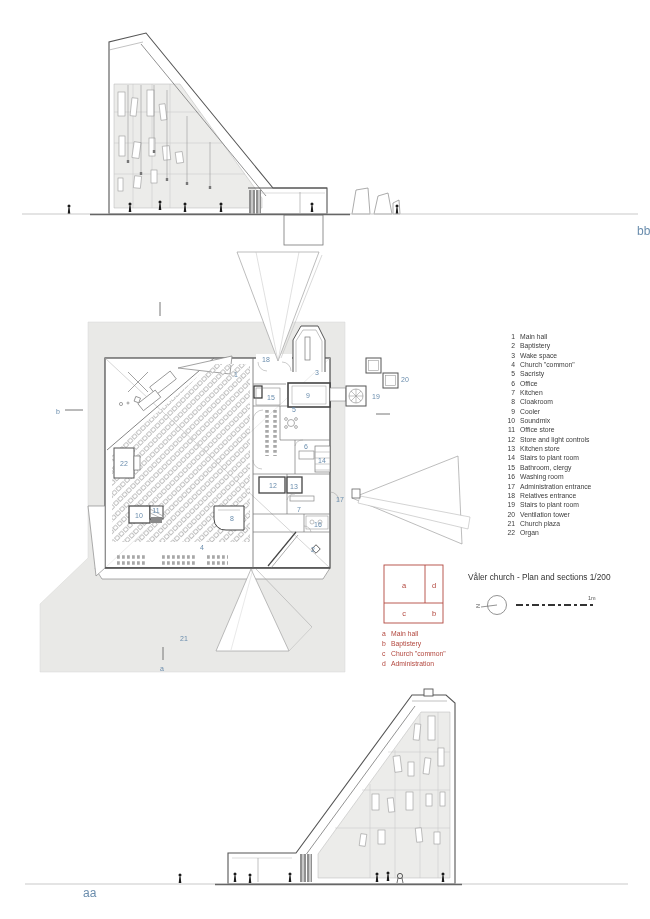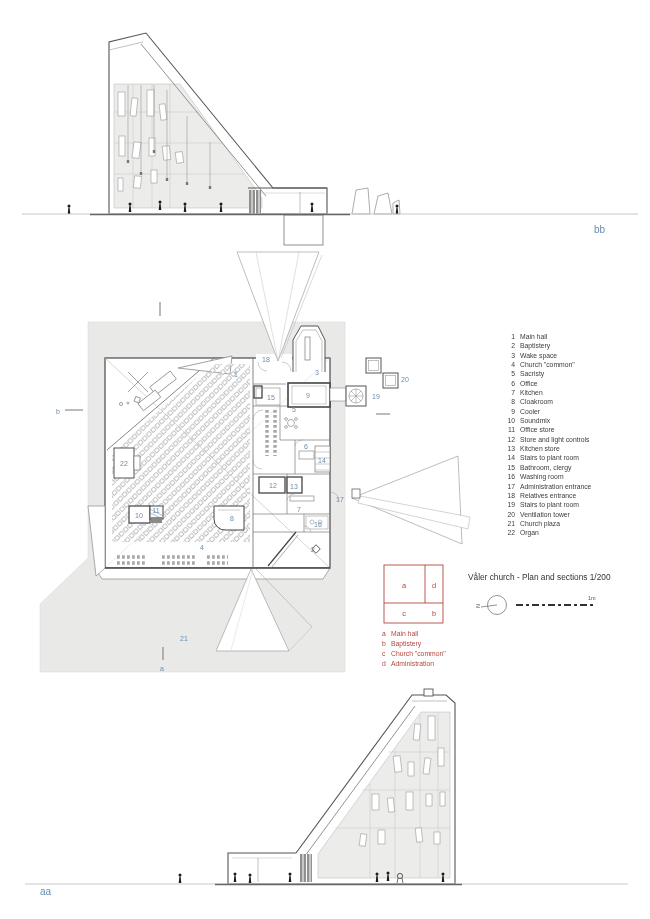--- a/index.html
+++ b/index.html
@@ -13,21 +13,21 @@
   #legend{left:504px;top:332px;width:150px;font-size:6.8px;line-height:9.35px;color:#3d3d3d;}
   .lg-row{display:flex;}
   .lg-num{width:11px;text-align:right;margin-right:5px;flex:none;}
   .lg-lab{white-space:nowrap;}
   
   #keylabels{left:382px;top:629px;font-size:6.8px;line-height:10px;}
   .key-row{display:flex;}
   .key-letter{width:9px;flex:none;}
   
   #titleblock{left:468px;top:572px;font-size:8.3px;color:#333;white-space:nowrap;}
-  .seclabel{font-size:10px;}
+  .seclabel{font-size:12px;margin-left:43px;}
   #bb-label{left:594px;top:224px;}
   #aa-label{left:40px;top:886px;}
 </style>
 </head>
 <body>
 
 <div id="page">
 
 <svg id="art" width="650" height="919" viewBox="0 0 650 919">
   <defs>

